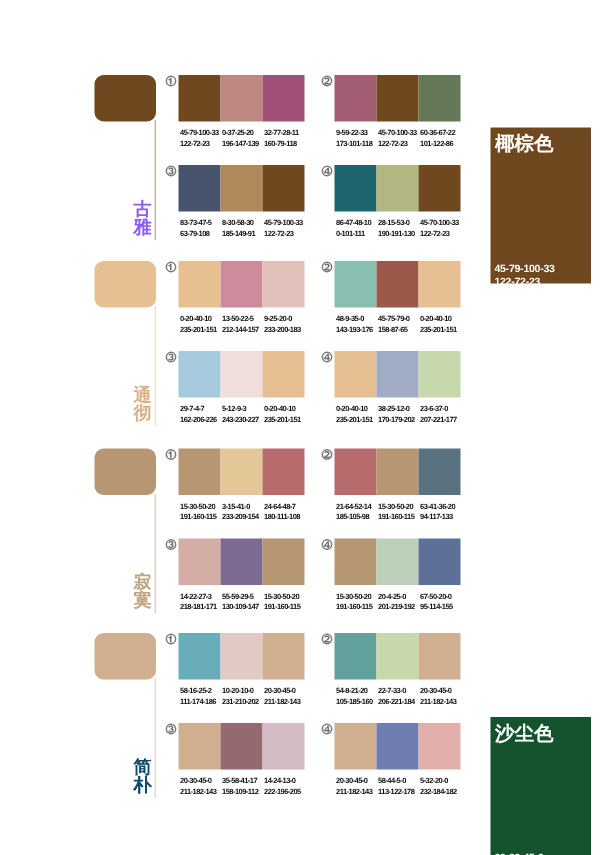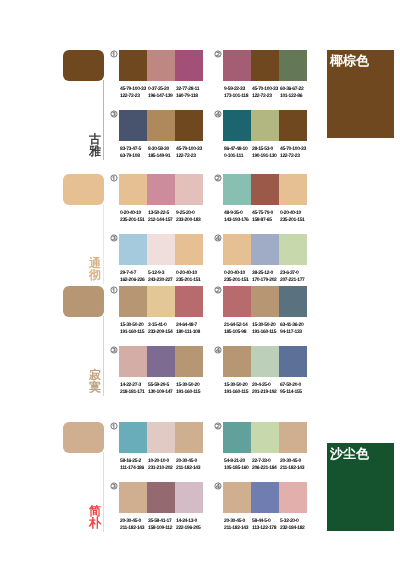--- a/index.html
+++ b/index.html
@@ -14,37 +14,37 @@
           font-size:12px;line-height:12px;font-weight:700;
           font-family:"Liberation Serif",serif;}
   .group{position:absolute;width:92px;}
   .marker{position:absolute;left:-1px;top:0px;width:8px;height:8px;}
   .marker svg{display:block;}
   .swrow{position:absolute;left:8px;top:0;display:flex;height:31px;}
   .sw{width:28px;height:31px;}
   .codes{position:absolute;left:9px;top:36px;display:flex;}
   .code{width:28px;font-size:5px;line-height:7px;color:#0d0d0d;font-weight:700;
         letter-spacing:-0.35px;white-space:nowrap;}
-  .panel{position:absolute;left:327px;width:67px;height:88px;}
+  .panel{position:absolute;left:327px;width:67px;height:104px;margin-top:35px;}
   .ptitle{position:absolute;left:3px;top:4px;font-size:13px;line-height:13px;
           font-weight:700;color:#fff;letter-spacing:0px;}
   .pcodes{position:absolute;left:2.6px;top:90px;font-size:7px;line-height:9.2px;
           color:#fff;font-weight:700;letter-spacing:-0.15px;white-space:nowrap;}
   .wm{position:absolute;left:287px;top:558px;font-size:7.4px;color:#3a35e8;
       font-style:italic;font-weight:700;letter-spacing:0.55px;white-space:nowrap;
       font-family:"Liberation Serif",serif;}
 </style>
 </head>
 <body>
 
 <div class="page" id="page">
     <div class="section" style="top: 50px;">
       <div class="bigsw" style="background: rgb(112, 72, 32);"></div>
       <div class="vline" style="background: rgb(197, 179, 164);"></div>
-      <div class="vlabel" style="color: #404040;">古雅</div>
+      <div class="vlabel" style="color: #8b5cf6;">古雅</div>
       <div class="group" style="left: 111px; top: 0px;">
         <div class="marker" title="①">
           <svg width="8" height="8" viewBox="0 0 16 16" shape-rendering="geometricPrecision">
             <circle cx="8" cy="8" r="6.2" fill="none" stroke="#787878" stroke-width="2.0"></circle>
             <g fill="#6e6e6e">
               <rect x="6.6" y="3.6" width="2.1" height="8.8"></rect>
               <rect x="4.6" y="5.2" width="2.2" height="1.8"></rect>
             </g>
           </svg>
         </div>
@@ -278,21 +278,21 @@
             <div>38-25-12-0</div>
             <div>170-179-202</div>
           </div>
           <div class="code">
             <div>23-6-37-0</div>
             <div>207-221-177</div>
           </div>
         </div>
       </div>
     </div>
-    <div class="section" style="top: 286px;">
+    <div class="section" style="top: 299px;">
       <div class="bigsw" style="background: rgb(182, 150, 115);"></div>
       <div class="vline" style="background: rgb(223, 209, 197);"></div>
       <div class="vlabel" style="color: rgb(192, 165, 132);">寂寞</div>
       <div class="group" style="left: 111px; top: 0px;">
         <div class="marker" title="①">
           <svg width="8" height="8" viewBox="0 0 16 16" shape-rendering="geometricPrecision">
             <circle cx="8" cy="8" r="6.2" fill="none" stroke="#787878" stroke-width="2.0"></circle>
             <g fill="#6e6e6e">
               <rect x="6.6" y="3.6" width="2.1" height="8.8"></rect>
               <rect x="4.6" y="5.2" width="2.2" height="1.8"></rect>
@@ -403,21 +403,21 @@
           <div class="code">
             <div>67-50-20-0</div>
             <div>95-114-155</div>
           </div>
         </div>
       </div>
     </div>
     <div class="section" style="top: 422px;">
       <div class="bigsw" style="background: rgb(207, 175, 143);"></div>
       <div class="vline" style="background: rgb(233, 220, 206);"></div>
-      <div class="vlabel" style="color: #ef4444;">简朴</div>
+      <div class="vlabel" style="color: #0c4a6e;">简朴</div>
       <div class="group" style="left: 111px; top: 0px;">
         <div class="marker" title="①">
           <svg width="8" height="8" viewBox="0 0 16 16" shape-rendering="geometricPrecision">
             <circle cx="8" cy="8" r="6.2" fill="none" stroke="#787878" stroke-width="2.0"></circle>
             <g fill="#6e6e6e">
               <rect x="6.6" y="3.6" width="2.1" height="8.8"></rect>
               <rect x="4.6" y="5.2" width="2.2" height="1.8"></rect>
             </g>
           </svg>
         </div>

